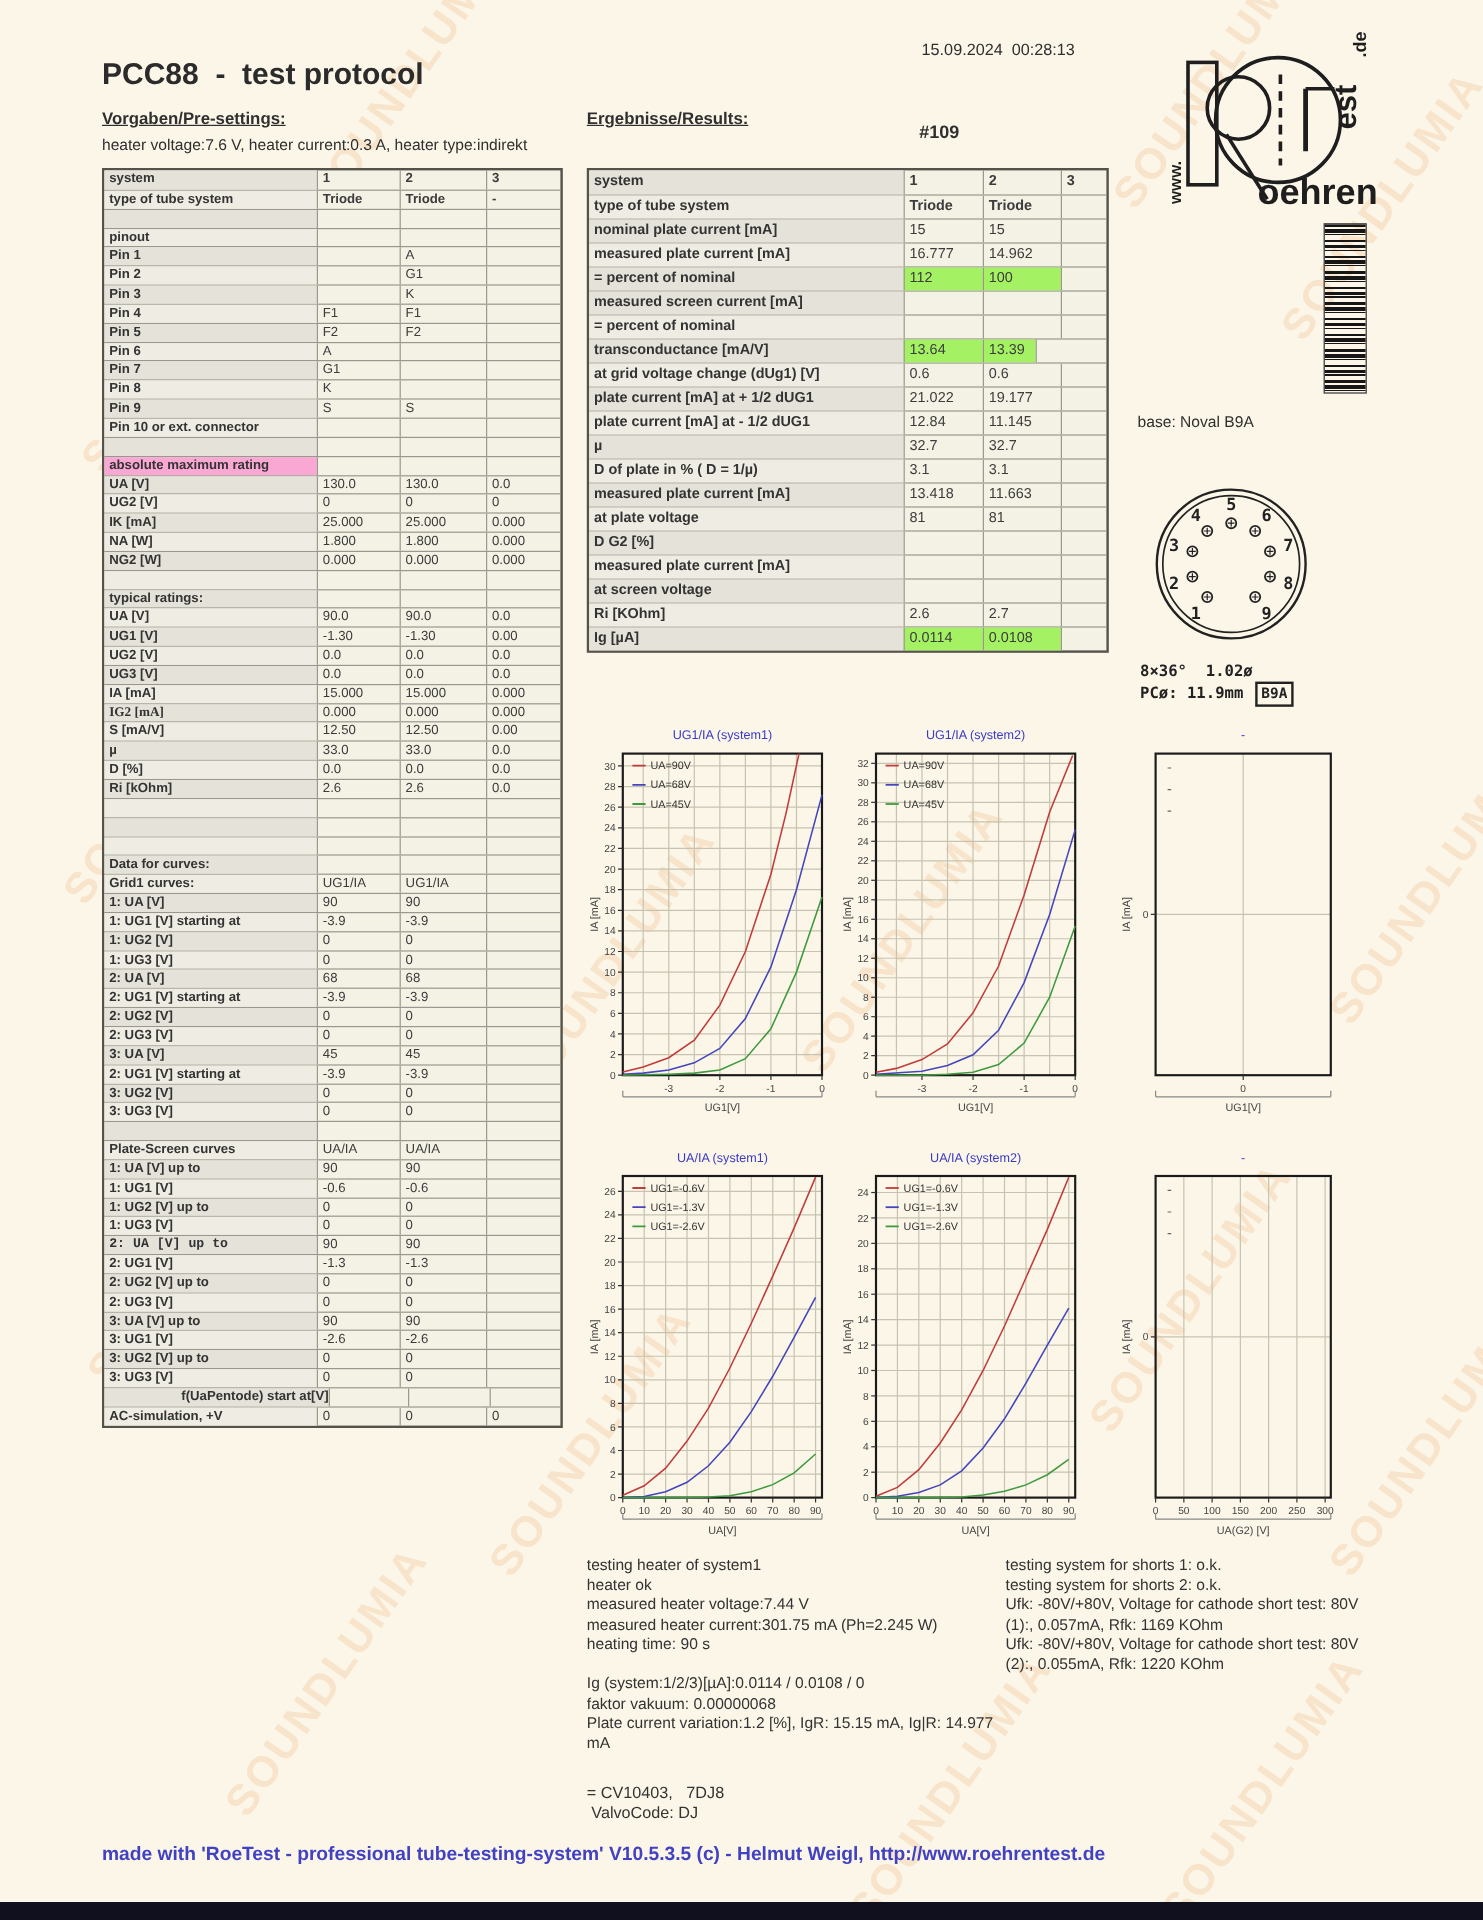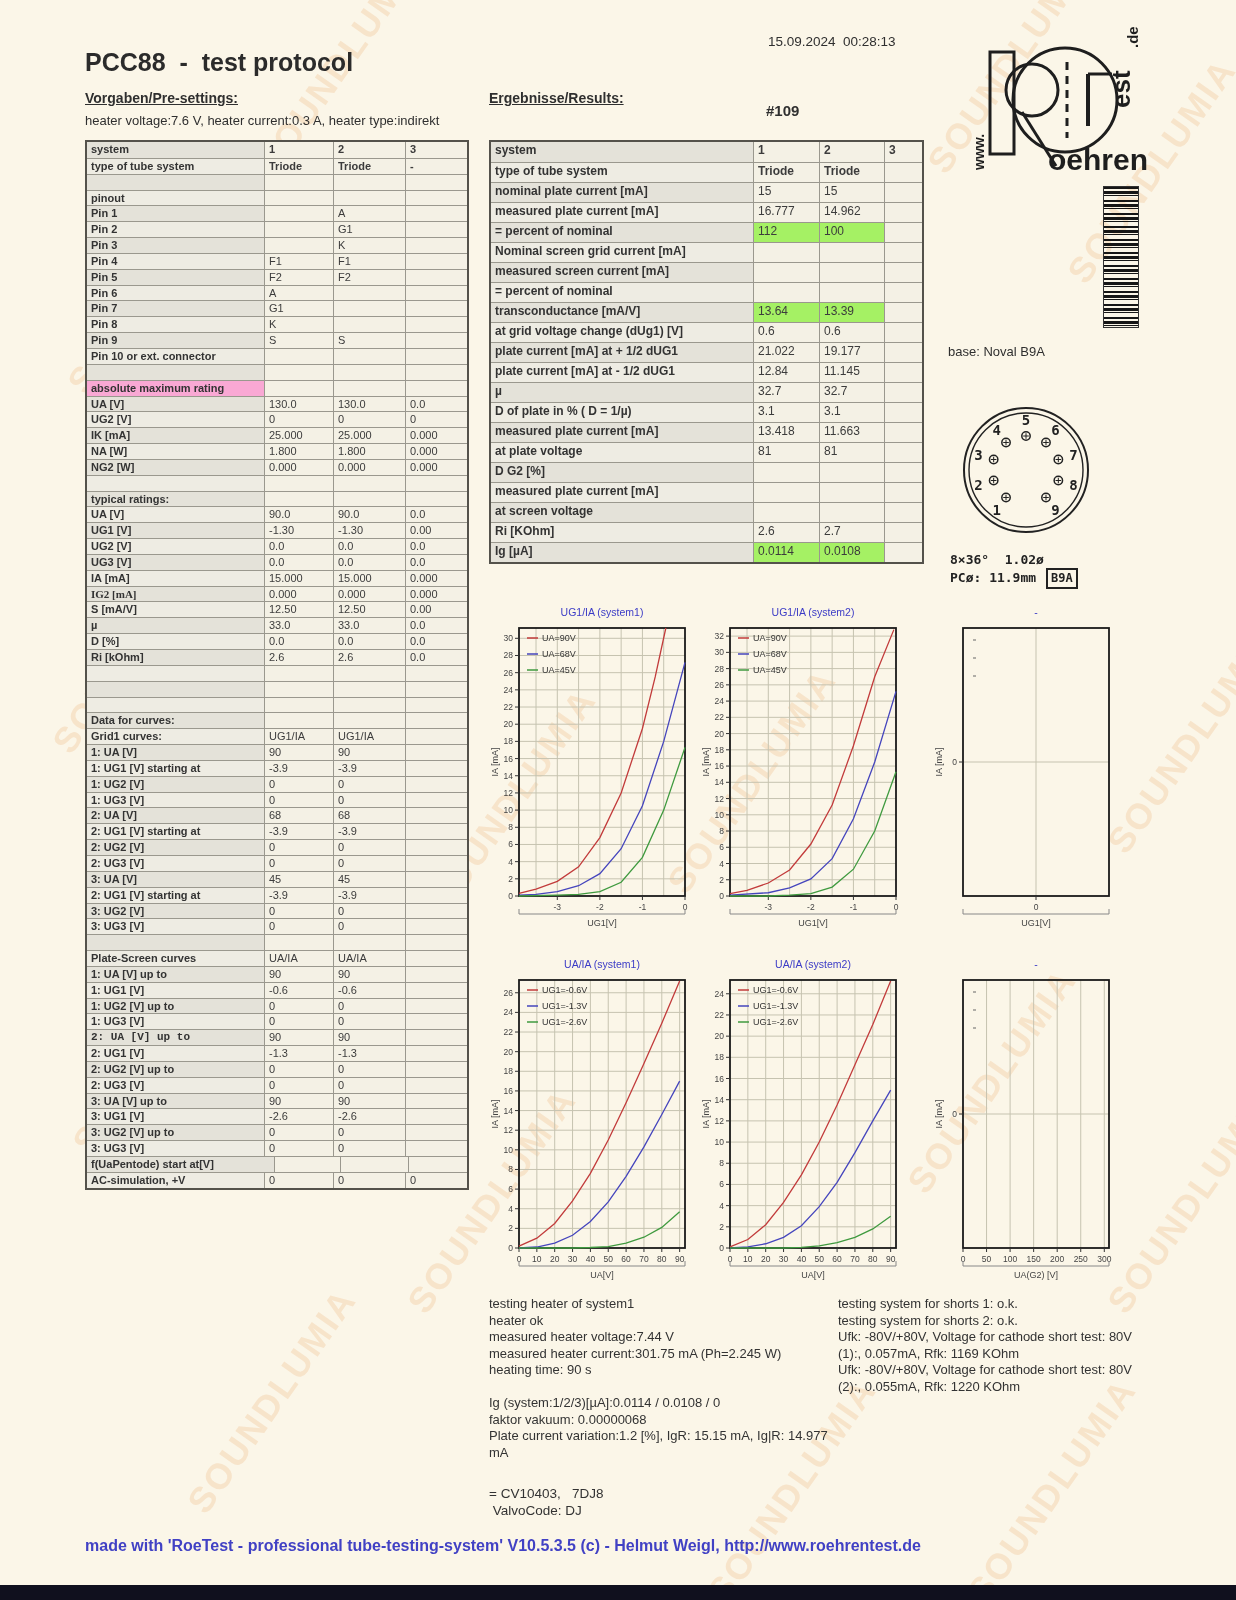--- a/index.html
+++ b/index.html
@@ -515,21 +515,21 @@
         <div class="tcell" style="width: 72px;">0</div>
         <div class="tcell" style="width: 62px;"></div>
       </div>
       <div class="trow" style="height: 15.85px;">
         <div class="tcell lbl" style="width: 177px; font-size: 11px; background: rgb(238, 236, 227);">3: UG3 [V]</div>
         <div class="tcell" style="width: 69px;">0</div>
         <div class="tcell" style="width: 72px;">0</div>
         <div class="tcell" style="width: 62px;"></div>
       </div>
       <div class="trow" style="height: 15.85px;">
-        <div class="tcell lbl" style="width: 197px; font-size: 11px; background: rgb(228, 226, 217);">f(UaPentode) start at[V]</div>
+        <div class="tcell lbl" style="width: 197px; font-size: 11px; background: rgb(228, 226, 217); text-align: right;">f(UaPentode) start at[V]</div>
         <div class="tcell" style="width: 69px;"></div>
         <div class="tcell" style="width: 72px;"></div>
         <div class="tcell" style="width: 62px;"></div>
       </div>
       <div class="trow" style="height: 15.85px;">
         <div class="tcell lbl" style="width: 177px; font-size: 11px; background: rgb(238, 236, 227);">AC-simulation, +V</div>
         <div class="tcell" style="width: 69px;">0</div>
         <div class="tcell" style="width: 72px;">0</div>
         <div class="tcell" style="width: 62px;">0</div>
       </div>
@@ -559,41 +559,35 @@
         <div class="tcell" style="width: 65px;">14.962</div>
         <div class="tcell" style="width: 38px;"></div>
       </div>
       <div class="trow" style="height: 20px;">
         <div class="tcell lbl" style="width: 262px; font-size: 12px; background: rgb(228, 226, 217);">= percent of nominal</div>
         <div class="tcell hlgreen" style="width: 66px;">112</div>
         <div class="tcell hlgreen" style="width: 65px;">100</div>
         <div class="tcell" style="width: 38px;"></div>
       </div>
       <div class="trow" style="height: 20px;">
-        <div class="tcell lbl" style="width: 262px; font-size: 12px; background: rgb(238, 236, 227);">Nominal screen grid current [mA]</div>
-        <div class="tcell" style="width: 66px;"></div>
-        <div class="tcell" style="width: 65px;"></div>
-        <div class="tcell" style="width: 38px;"></div>
-      </div>
-      <div class="trow" style="height: 20px;">
         <div class="tcell lbl" style="width: 262px; font-size: 12px; background: rgb(228, 226, 217);">measured screen current [mA]</div>
         <div class="tcell" style="width: 66px;"></div>
         <div class="tcell" style="width: 65px;"></div>
         <div class="tcell" style="width: 38px;"></div>
       </div>
       <div class="trow" style="height: 20px;">
         <div class="tcell lbl" style="width: 262px; font-size: 12px; background: rgb(238, 236, 227);">= percent of nominal</div>
         <div class="tcell" style="width: 66px;"></div>
         <div class="tcell" style="width: 65px;"></div>
         <div class="tcell" style="width: 38px;"></div>
       </div>
       <div class="trow" style="height: 20px;">
         <div class="tcell lbl" style="width: 262px; font-size: 12px; background: rgb(228, 226, 217);">transconductance [mA/V]</div>
         <div class="tcell hlgreen" style="width: 66px;">13.64</div>
-        <div class="tcell hlgreen" style="width: 65px;">13.39</div>
+        <div class="tcell hlgreen" style="width: 44px;">13.39</div>
         <div class="tcell" style="width: 38px;"></div>
       </div>
       <div class="trow" style="height: 20px;">
         <div class="tcell lbl" style="width: 262px; font-size: 12px; background: rgb(238, 236, 227);">at grid voltage change (dUg1) [V]</div>
         <div class="tcell" style="width: 66px;">0.6</div>
         <div class="tcell" style="width: 65px;">0.6</div>
         <div class="tcell" style="width: 38px;"></div>
       </div>
       <div class="trow" style="height: 20px;">
         <div class="tcell lbl" style="width: 262px; font-size: 12px; background: rgb(228, 226, 217);">plate current [mA] at + 1/2 dUG1</div>

